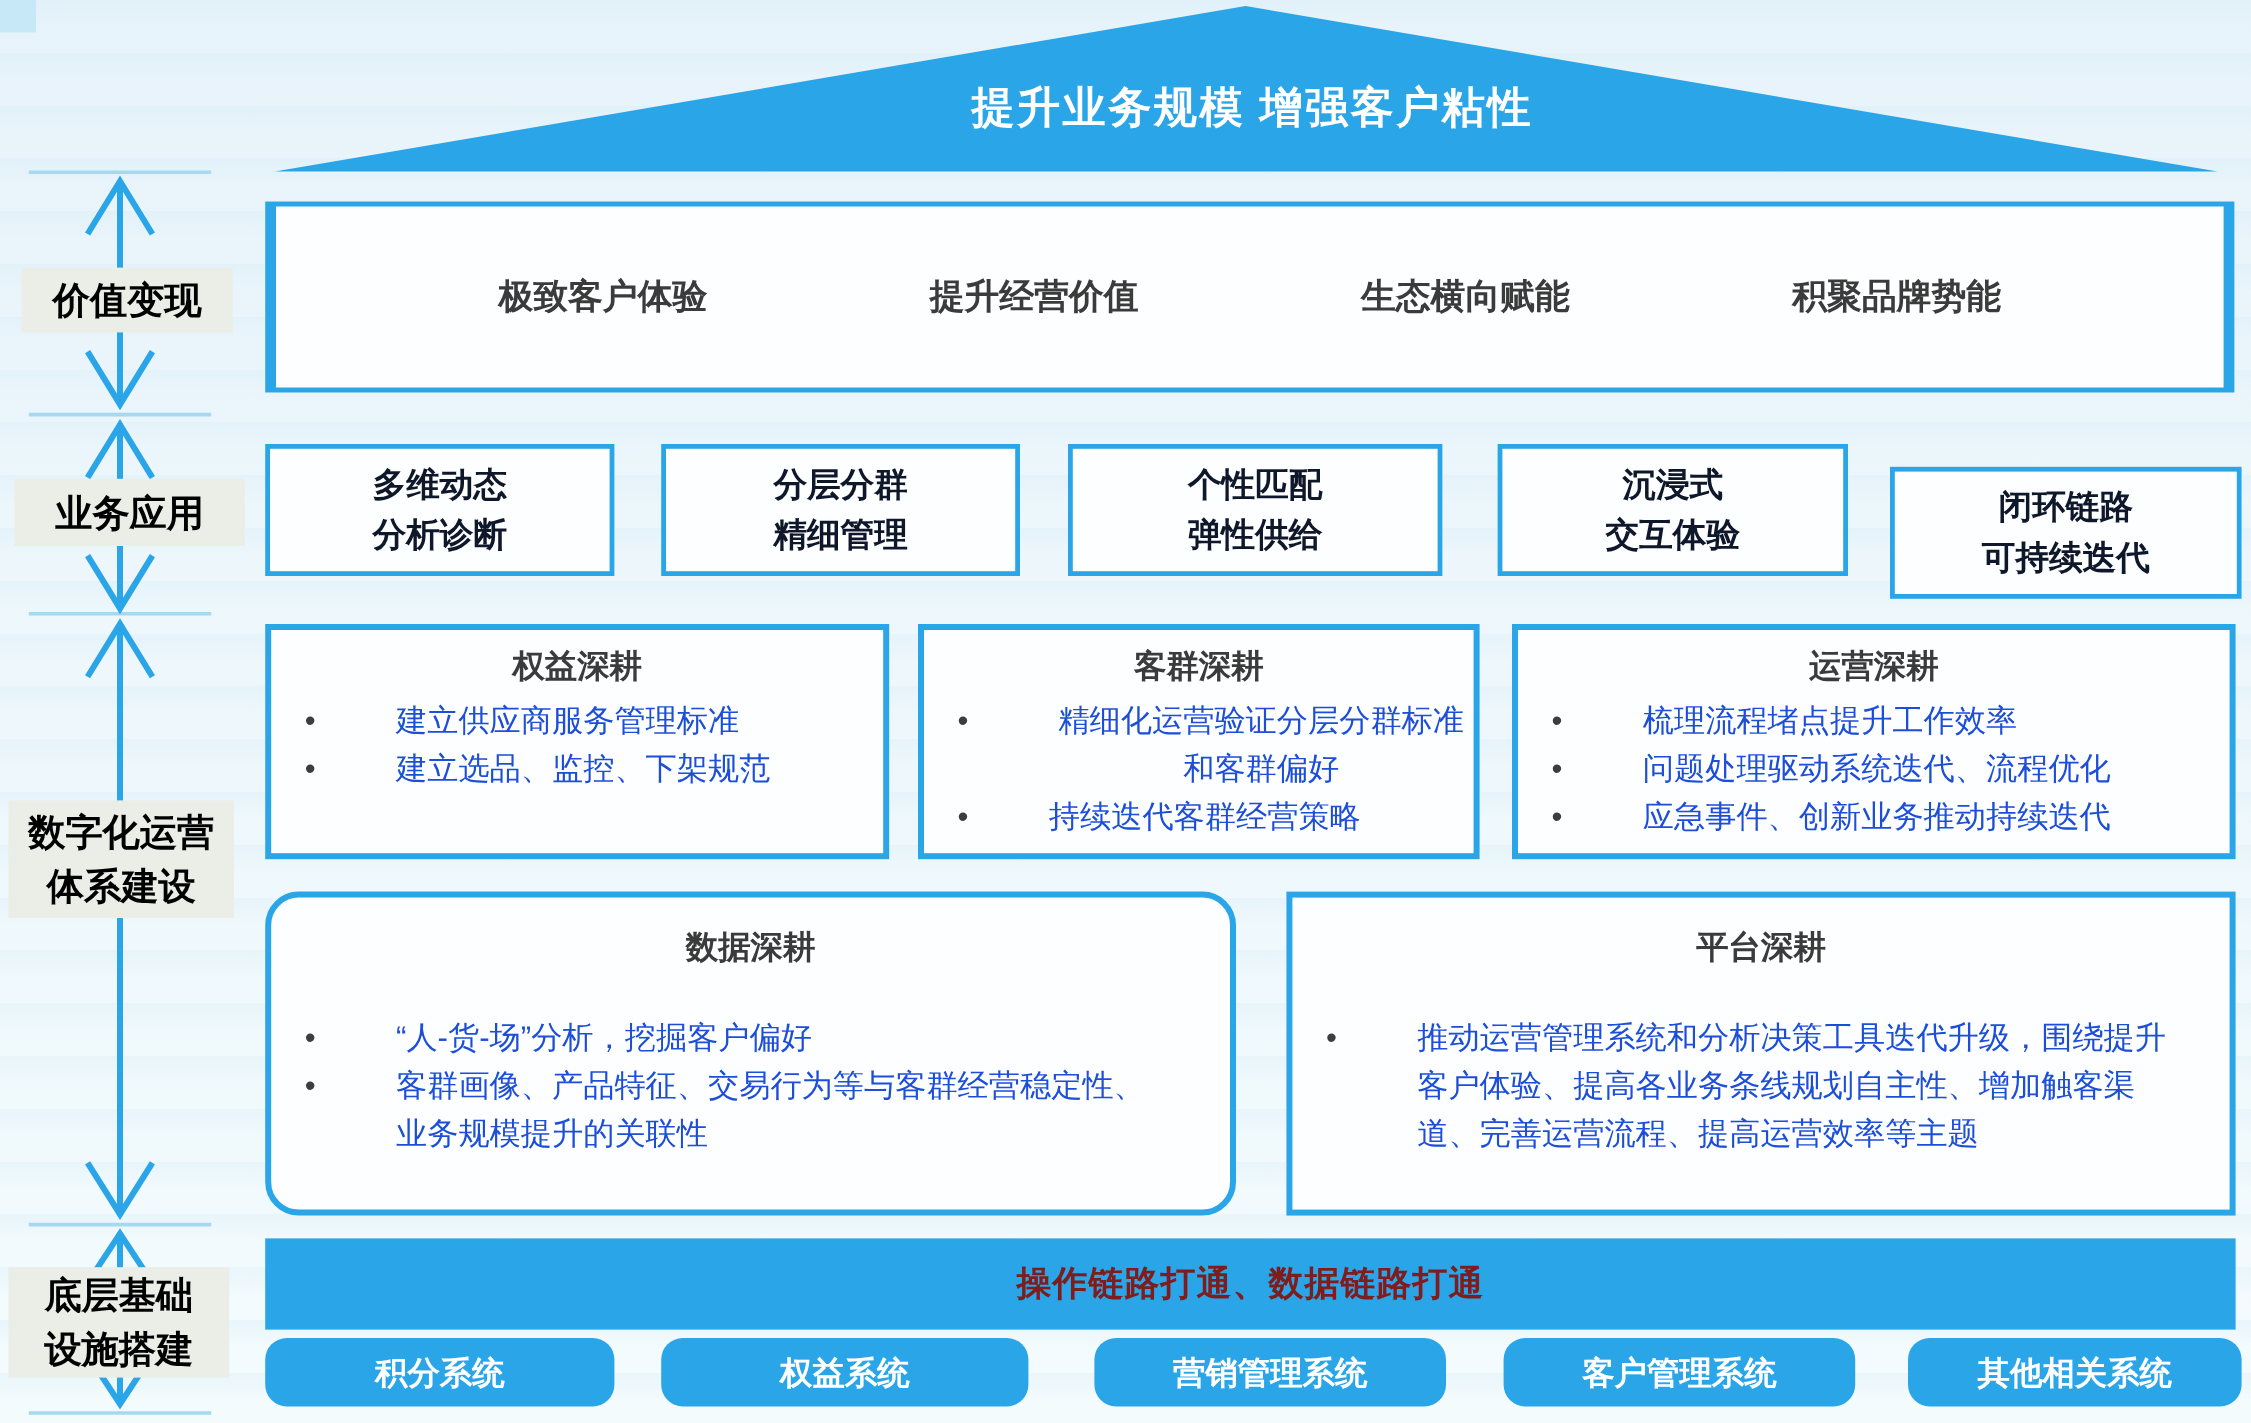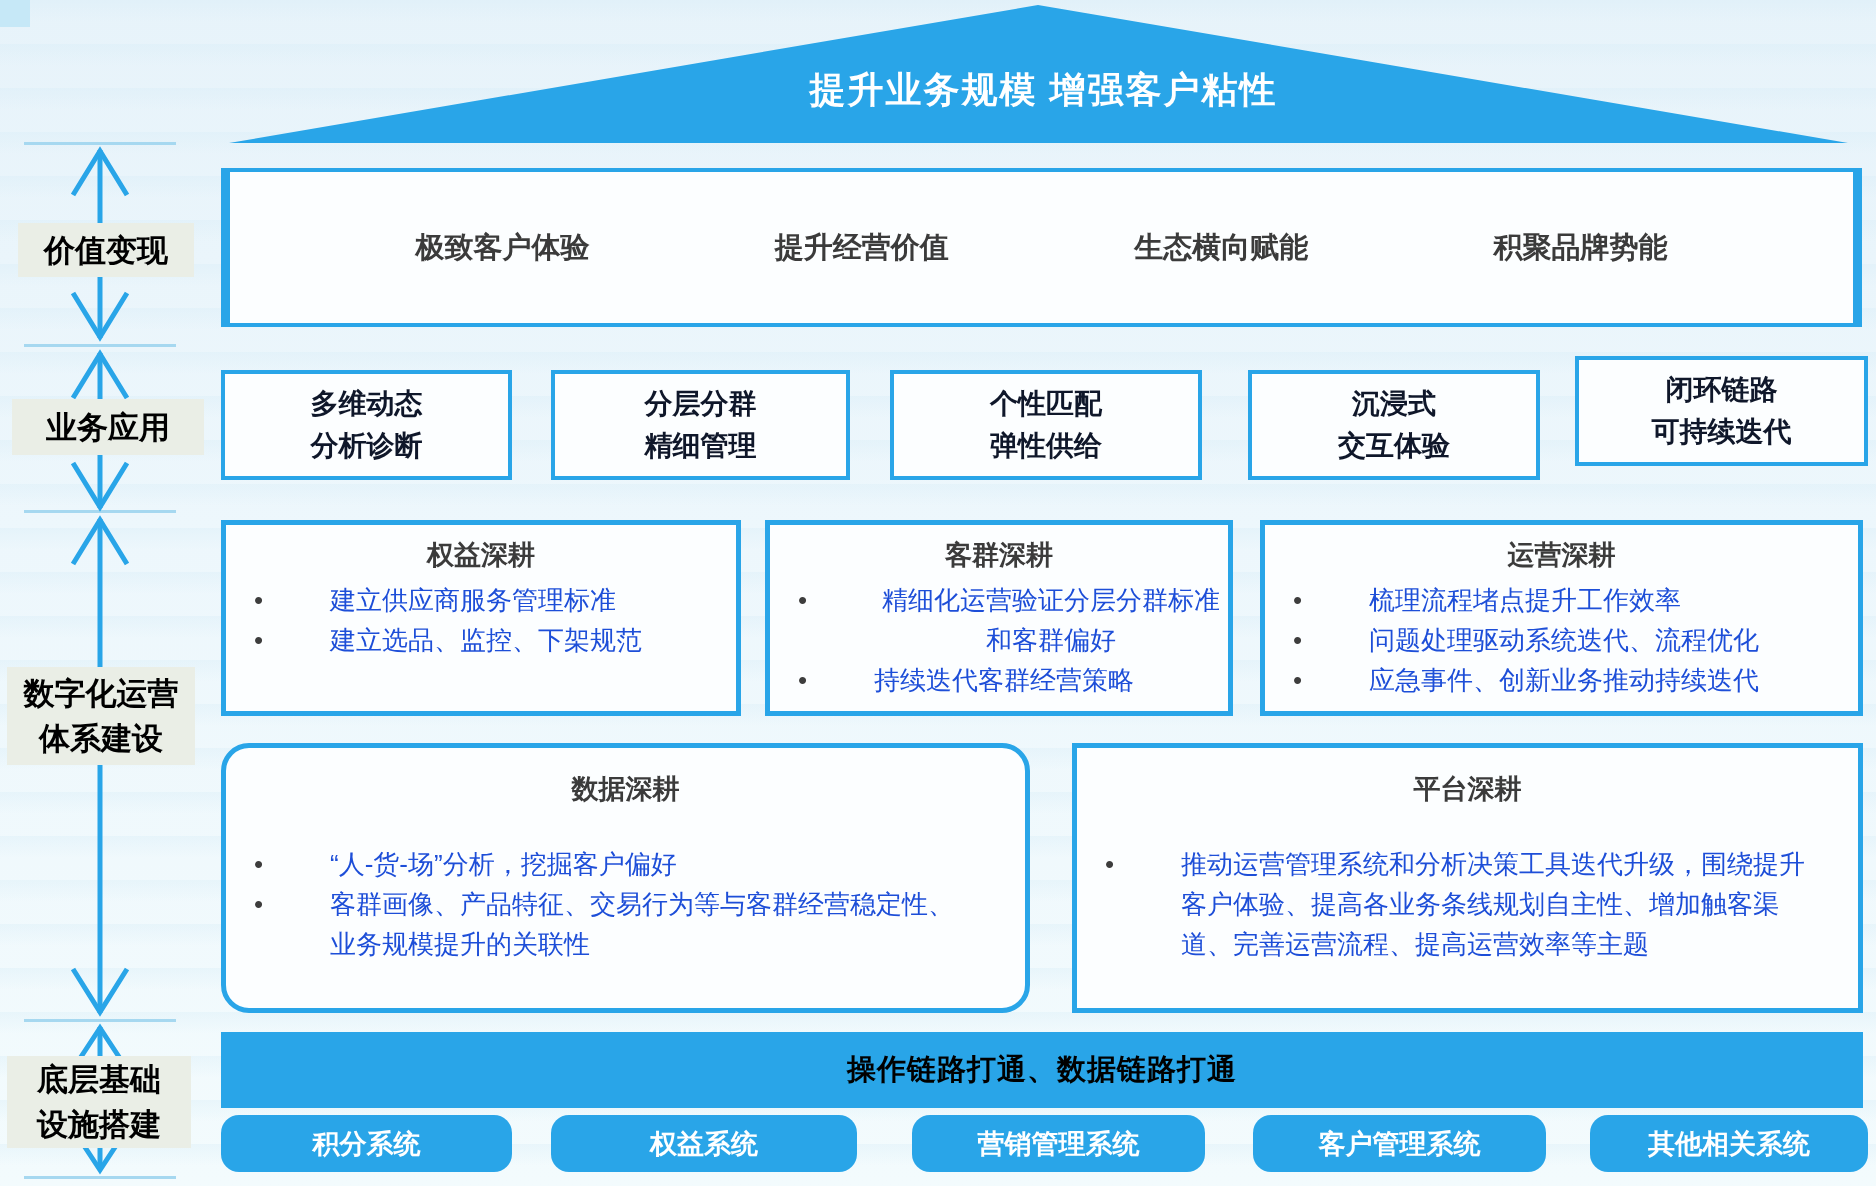--- a/index.html
+++ b/index.html
@@ -39,21 +39,21 @@
     position:relative;font-size:26px;color:#1d4ed8;line-height:40px;
   }
   .bullet::before{
     content:"\2022";position:absolute;left:0;top:0;color:#3d3d3d;
   }
   .top-bullet{padding-left:104px;}
   .top-bullet::before{left:28px;}
   .gap-top{margin-top:38px;}
   .infra-bar{
     background:#29a5e8;display:flex;align-items:center;justify-content:center;
-    color:#000000;font-size:29px;font-weight:bold;letter-spacing:1px;
+    color:#7f1d1d;font-size:29px;font-weight:bold;letter-spacing:1px;
   }
   .sys-box{
     background:#29a5e8;display:flex;align-items:center;justify-content:center;
     color:#ffffff;font-size:27px;font-weight:bold;white-space:nowrap;border-radius:18px;
   }
 </style>
 </head>
 <body>
 
 <div class="canvas">
@@ -123,21 +123,21 @@
     <span>精细管理</span>
   </div>
   <div class="abs frame app-box" style="left:890px;top:370px;width:312px;height:110px;">
     <span>个性匹配</span>
     <span>弹性供给</span>
   </div>
   <div class="abs frame app-box" style="left:1248px;top:370px;width:292px;height:110px;">
     <span>沉浸式</span>
     <span>交互体验</span>
   </div>
-  <div class="abs frame app-box" style="left:1575px;top:356px;width:293px;height:110px;">
+  <div class="abs frame app-box" style="left:1575px;top:389px;width:293px;height:110px;">
     <span>闭环链路</span>
     <span>可持续迭代</span>
   </div>
 
   <div class="abs frame cult-box" style="left:221px;top:520px;width:520px;height:196px;">
     <div class="cult-title">权益深耕</div>
     <div class="bullets">
       <div class="bullet top-bullet">建立供应商服务管理标准</div>
       <div class="bullet top-bullet">建立选品、监控、下架规范</div>
     </div>

